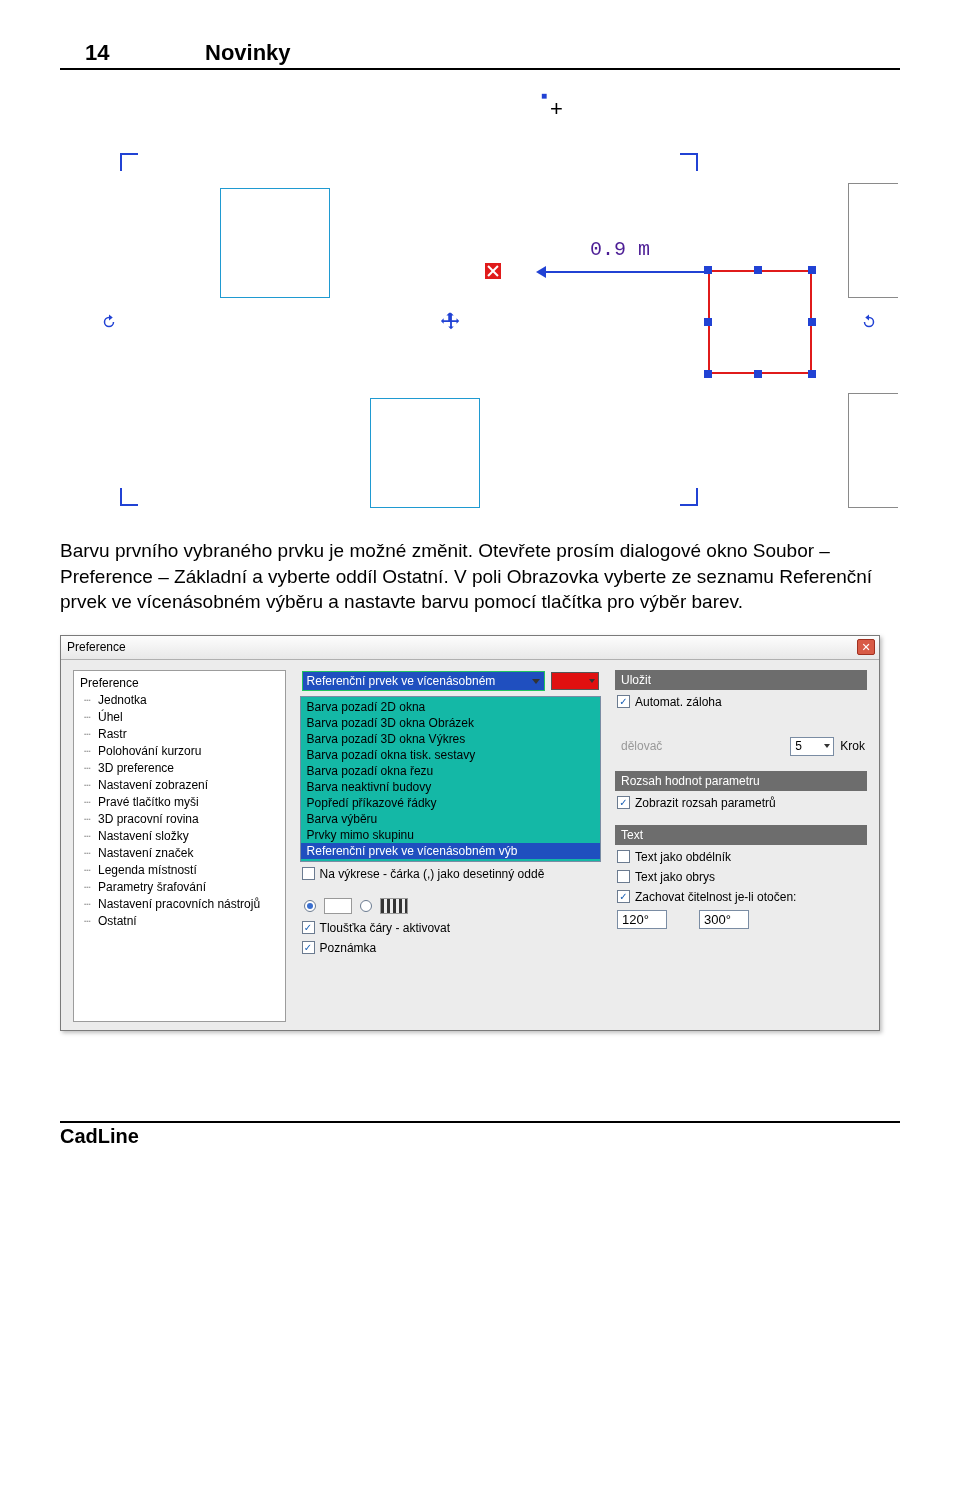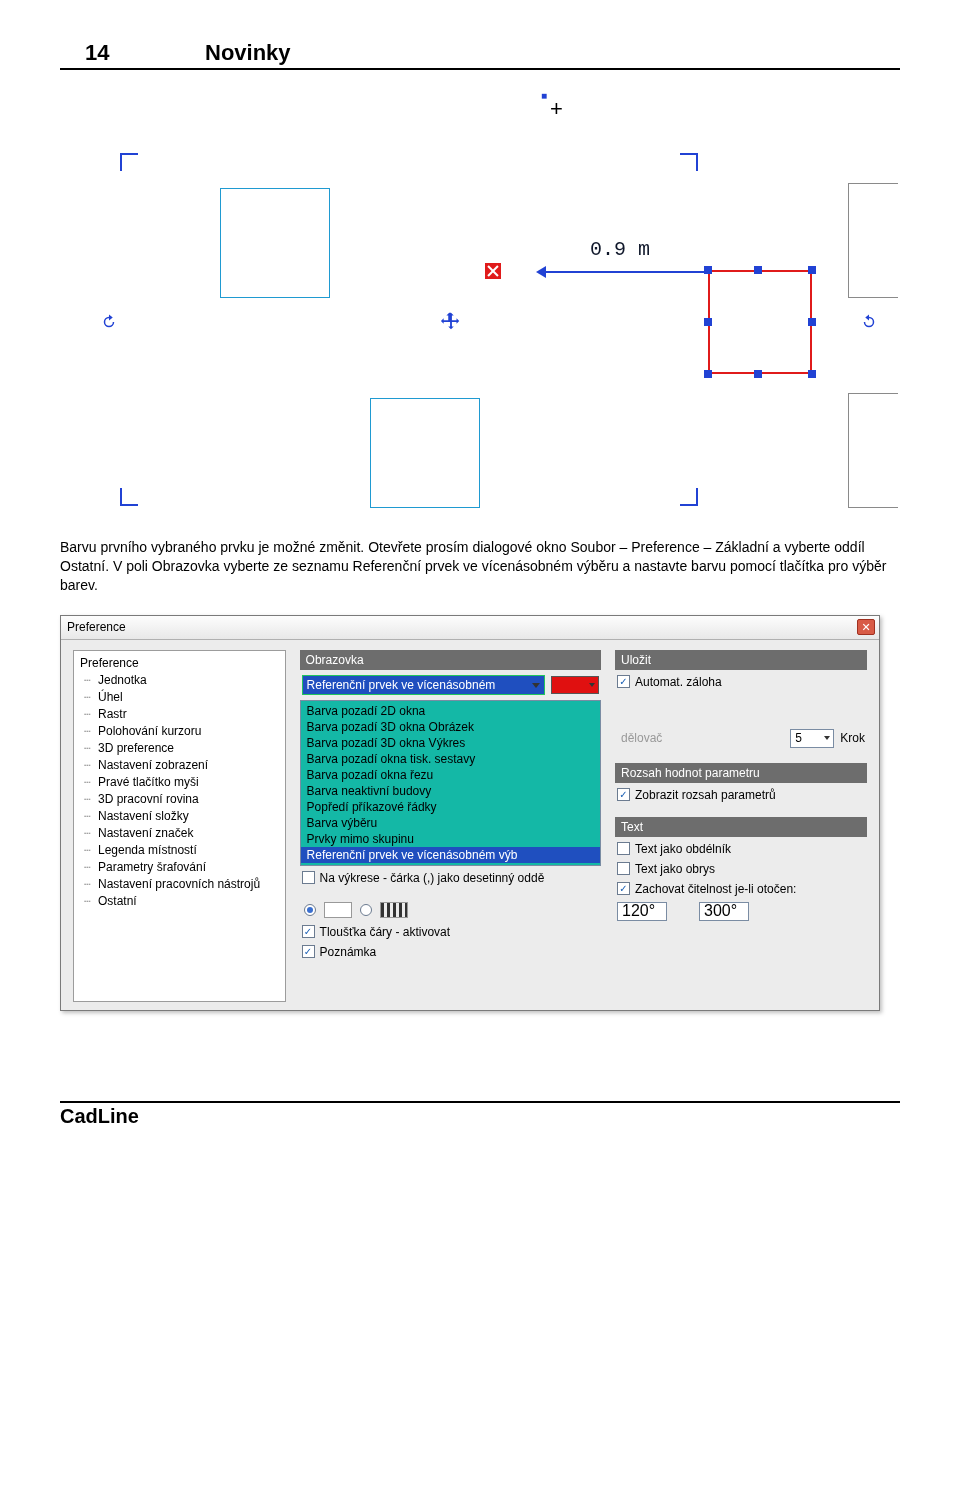--- a/index.html
+++ b/index.html
@@ -43,26 +43,26 @@
   .move-icon svg { width:22px;height:22px;}
   .red-x { position: absolute; width: 16px; height: 16px; background: #e01b1b; }
   .red-x::before, .red-x::after {
     content:""; position:absolute; left:7px; top:1px; width:2px; height:14px; background:#fff;
   }
   .red-x::before{ transform:rotate(45deg);} .red-x::after{ transform:rotate(-45deg);}
   .arrow-line { position:absolute; height:2px; background:#2142d4; }
   .arrow-line::before {
     content:""; position:absolute; left:-10px; top:-5px; border:6px solid transparent; border-right:10px solid #2142d4;
   }
-  .dim-label { position:absolute; color:#0f172a; font-family: "Courier New", monospace; font-size:20px; }
+  .dim-label { position:absolute; color:#4c1d95; font-family: "Courier New", monospace; font-size:20px; }
   .sel-rect { position:absolute; border: 2px solid #e01b1b; }
   .sel-handle { position:absolute; width:8px; height:8px; background:#2142d4; }
   .grey-rect { position:absolute; border:1.5px solid #8a8a8a; }
 
-  .body-text { font-size: 14px; line-height:1.35; margin-top:20px; }
+  .body-text { font-size: 19px; line-height:1.35; margin-top:20px; }
 
   
   .dlg-wrap { margin-top: 20px; }
   .dlg {
     width: 820px;
     border: 1px solid #7a7a7a;
     box-shadow: 2px 2px 4px rgba(0,0,0,.25);
     background: #ececec;
     font-size: 12px;
   }
@@ -107,21 +107,21 @@
     background:#14b8a6; border:1px solid #7a8ca3; font-size:12px; padding:2px 0;
     line-height:16px;
   }
   .listbox .li { padding:0 6px; white-space:nowrap; overflow:hidden; }
   .listbox .li.hl { background:#1f4fbf; color:#fff; }
   .chk { display:flex; align-items:center; gap:5px; font-size:12px; padding:1px 2px;}
   .chk .box { width:13px; height:13px; border:1px solid #6b7b90; background:#fff; font-size:10px; line-height:11px; text-align:center; color:#1a5fb4;}
   .rad { display:flex; align-items:center; gap:5px; font-size:12px; padding:1px 2px;}
   .rad .circ{ width:12px;height:12px;border:1px solid #6b7b90; border-radius:50%; background:#fff; position:relative;}
   .rad .circ.on::after{content:"";position:absolute;left:2px;top:2px;width:6px;height:6px;border-radius:50%;background:#3a6fcf;}
-  .num-field { width:50px; height:19px; border:1px solid #7a8ca3; background:#fff; font-size:16px; padding:0 4px; display:flex; align-items:center; }
+  .num-field { width:50px; height:19px; border:1px solid #7a8ca3; background:#fff; font-size:13px; padding:0 4px; display:flex; align-items:center; }
   .spin { width:44px; height:19px; border:1px solid #7a8ca3; background:#fff; font-size:12px; display:flex; align-items:center; padding:0 14px 0 4px; position:relative;}
   .spin::after{content:"";position:absolute;right:3px;top:6px;border:3px solid transparent;border-top:4px solid #333;}
   .mid-spacer{height:6px;}
   .dotted-row{ display:flex; gap:6px; align-items:center; padding:2px;}
   .dot-opt{ width:28px;height:16px;border:1px solid #999;background:#fff;}
   .dlg-btnrow{
     display:flex; justify-content:flex-end; gap:12px; border-top:1px solid #c9c9c9;
     padding:8px 14px; background:#ececec;
   }
   .winbtn{
@@ -216,21 +216,20 @@
             <div class="citem">Nastavení složky</div>
             <div class="citem">Nastavení značek</div>
             <div class="citem">Legenda místností</div>
             <div class="citem">Parametry šrafování</div>
             <div class="citem">Nastavení pracovních nástrojů</div>
             <div class="citem">Ostatní</div>
           </div>
         </div>
 
         <div class="dlg-mid">
-          <div class="section-head">Obrazovka</div>
           <div class="row">
             <div class="combo sel-blue">
               <span>Referenční prvek ve vícenásobném</span>
             </div>
             <div class="color-swatch"></div>
           </div>
           <div class="listbox">
             <div class="li">Barva pozadí 2D okna</div>
             <div class="li">Barva pozadí 3D okna Obrázek</div>
             <div class="li">Barva pozadí 3D okna Výkres</div>
@@ -266,21 +265,21 @@
               <span>Poznámka</span>
           </div>
         </div>
 
         <div class="dlg-right">
           <div class="section-head">Uložit</div>
           <div class="chk">
             <div class="box">✓</div>
               <span>Automat. záloha</span>
           </div>
-          <div class="row" style="margin-top:34px;">
+          <div class="row" style="margin-top:22px;">
             <span class="trail">dělovač</span>
             <div style="flex:1"></div>
             <div class="spin">
                 <span>5</span>
               </div>
             <span>Krok</span>
           </div>
           <div class="mid-spacer"></div>
           <div class="section-head">Rozsah hodnot parametru</div>
           <div class="chk">

